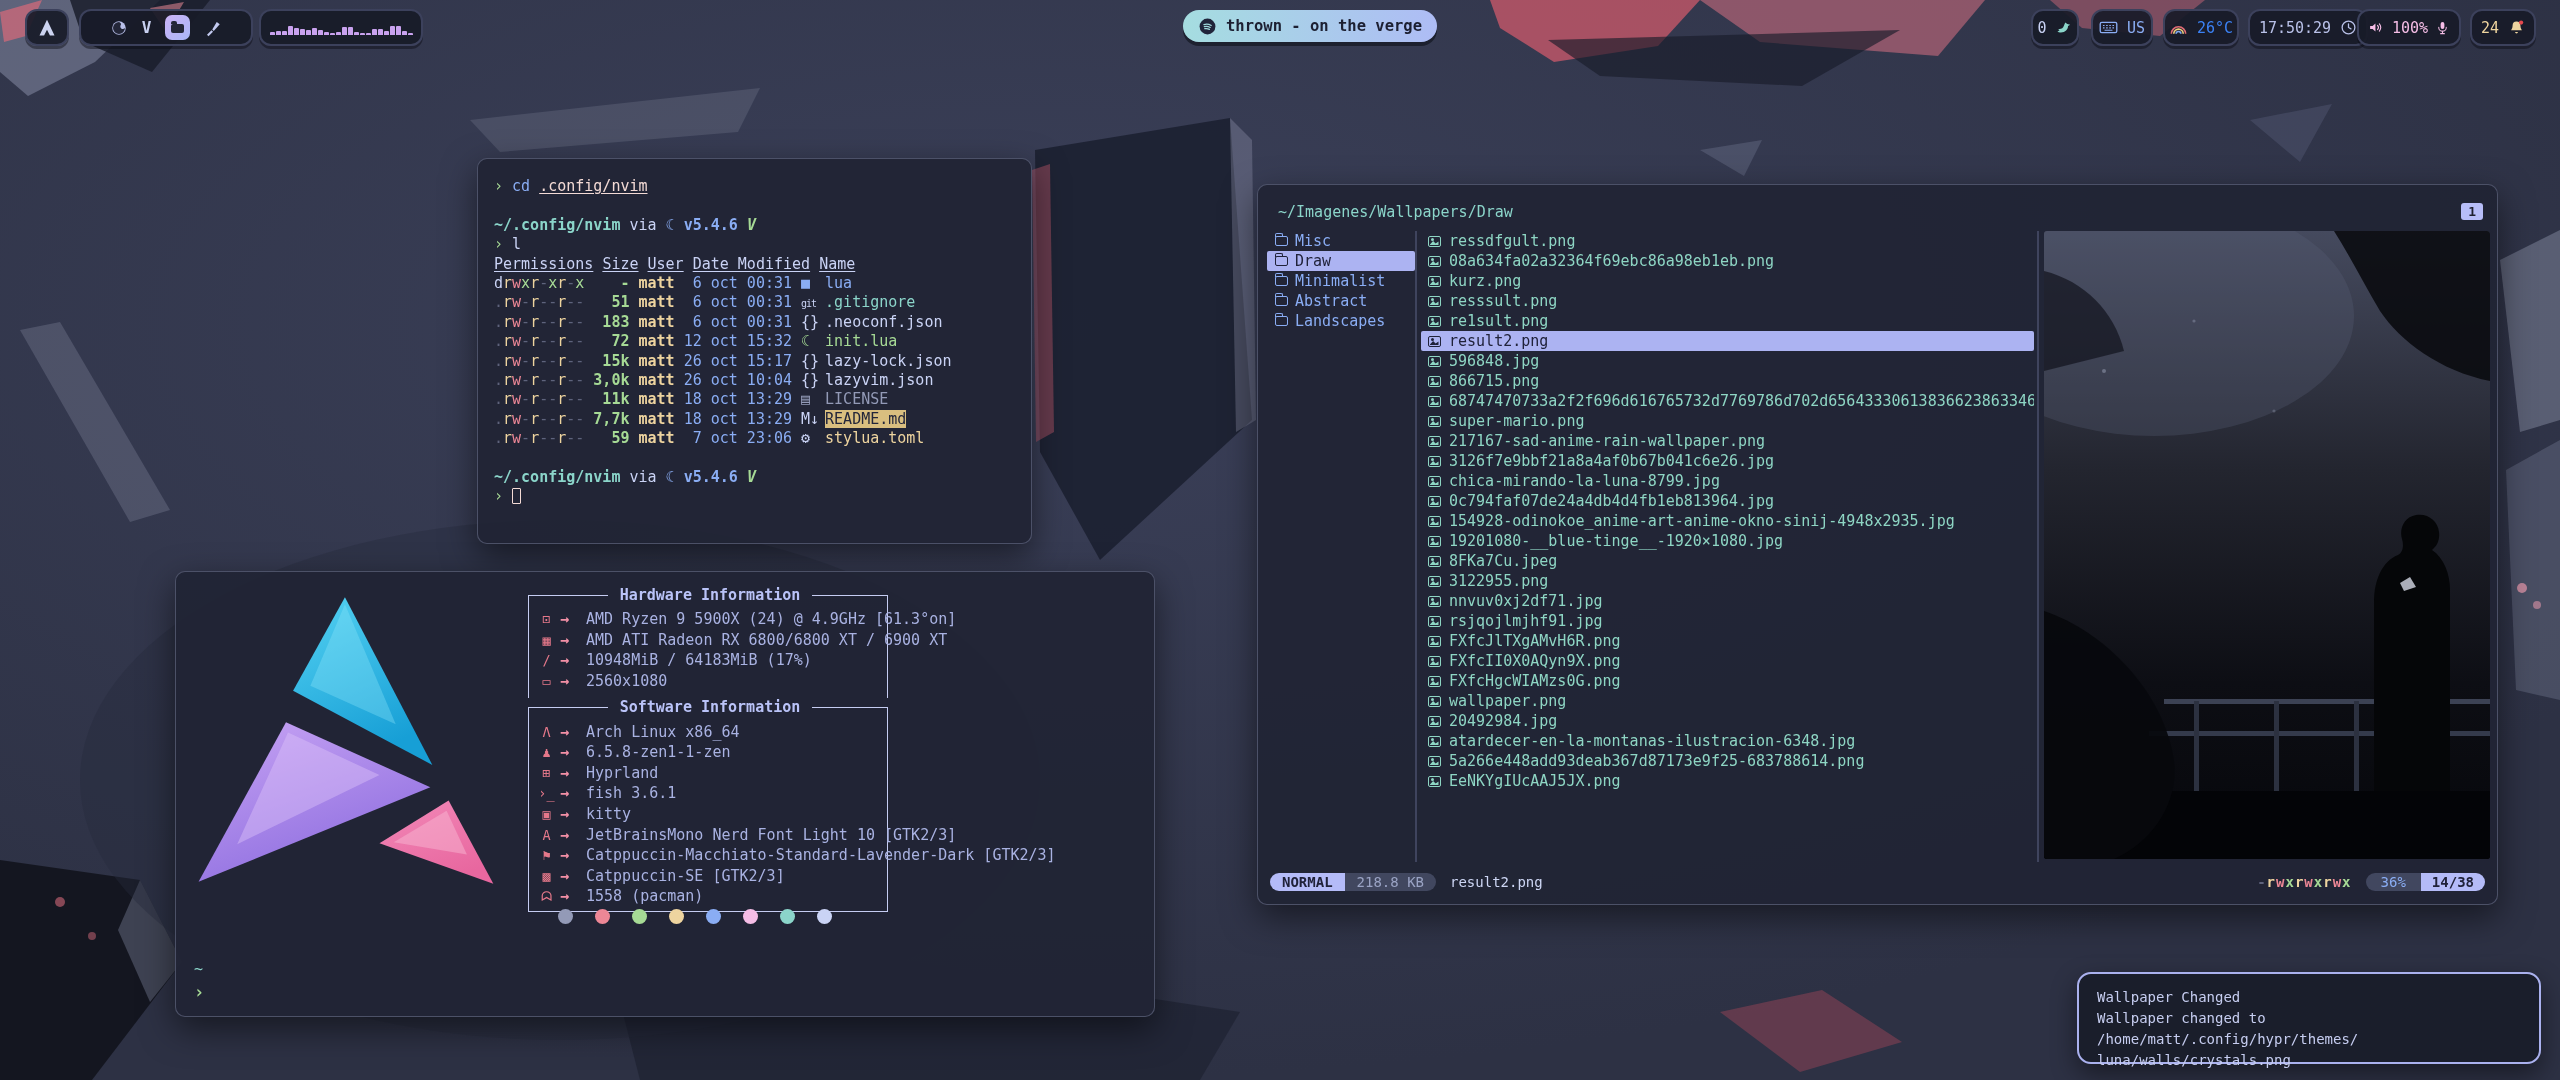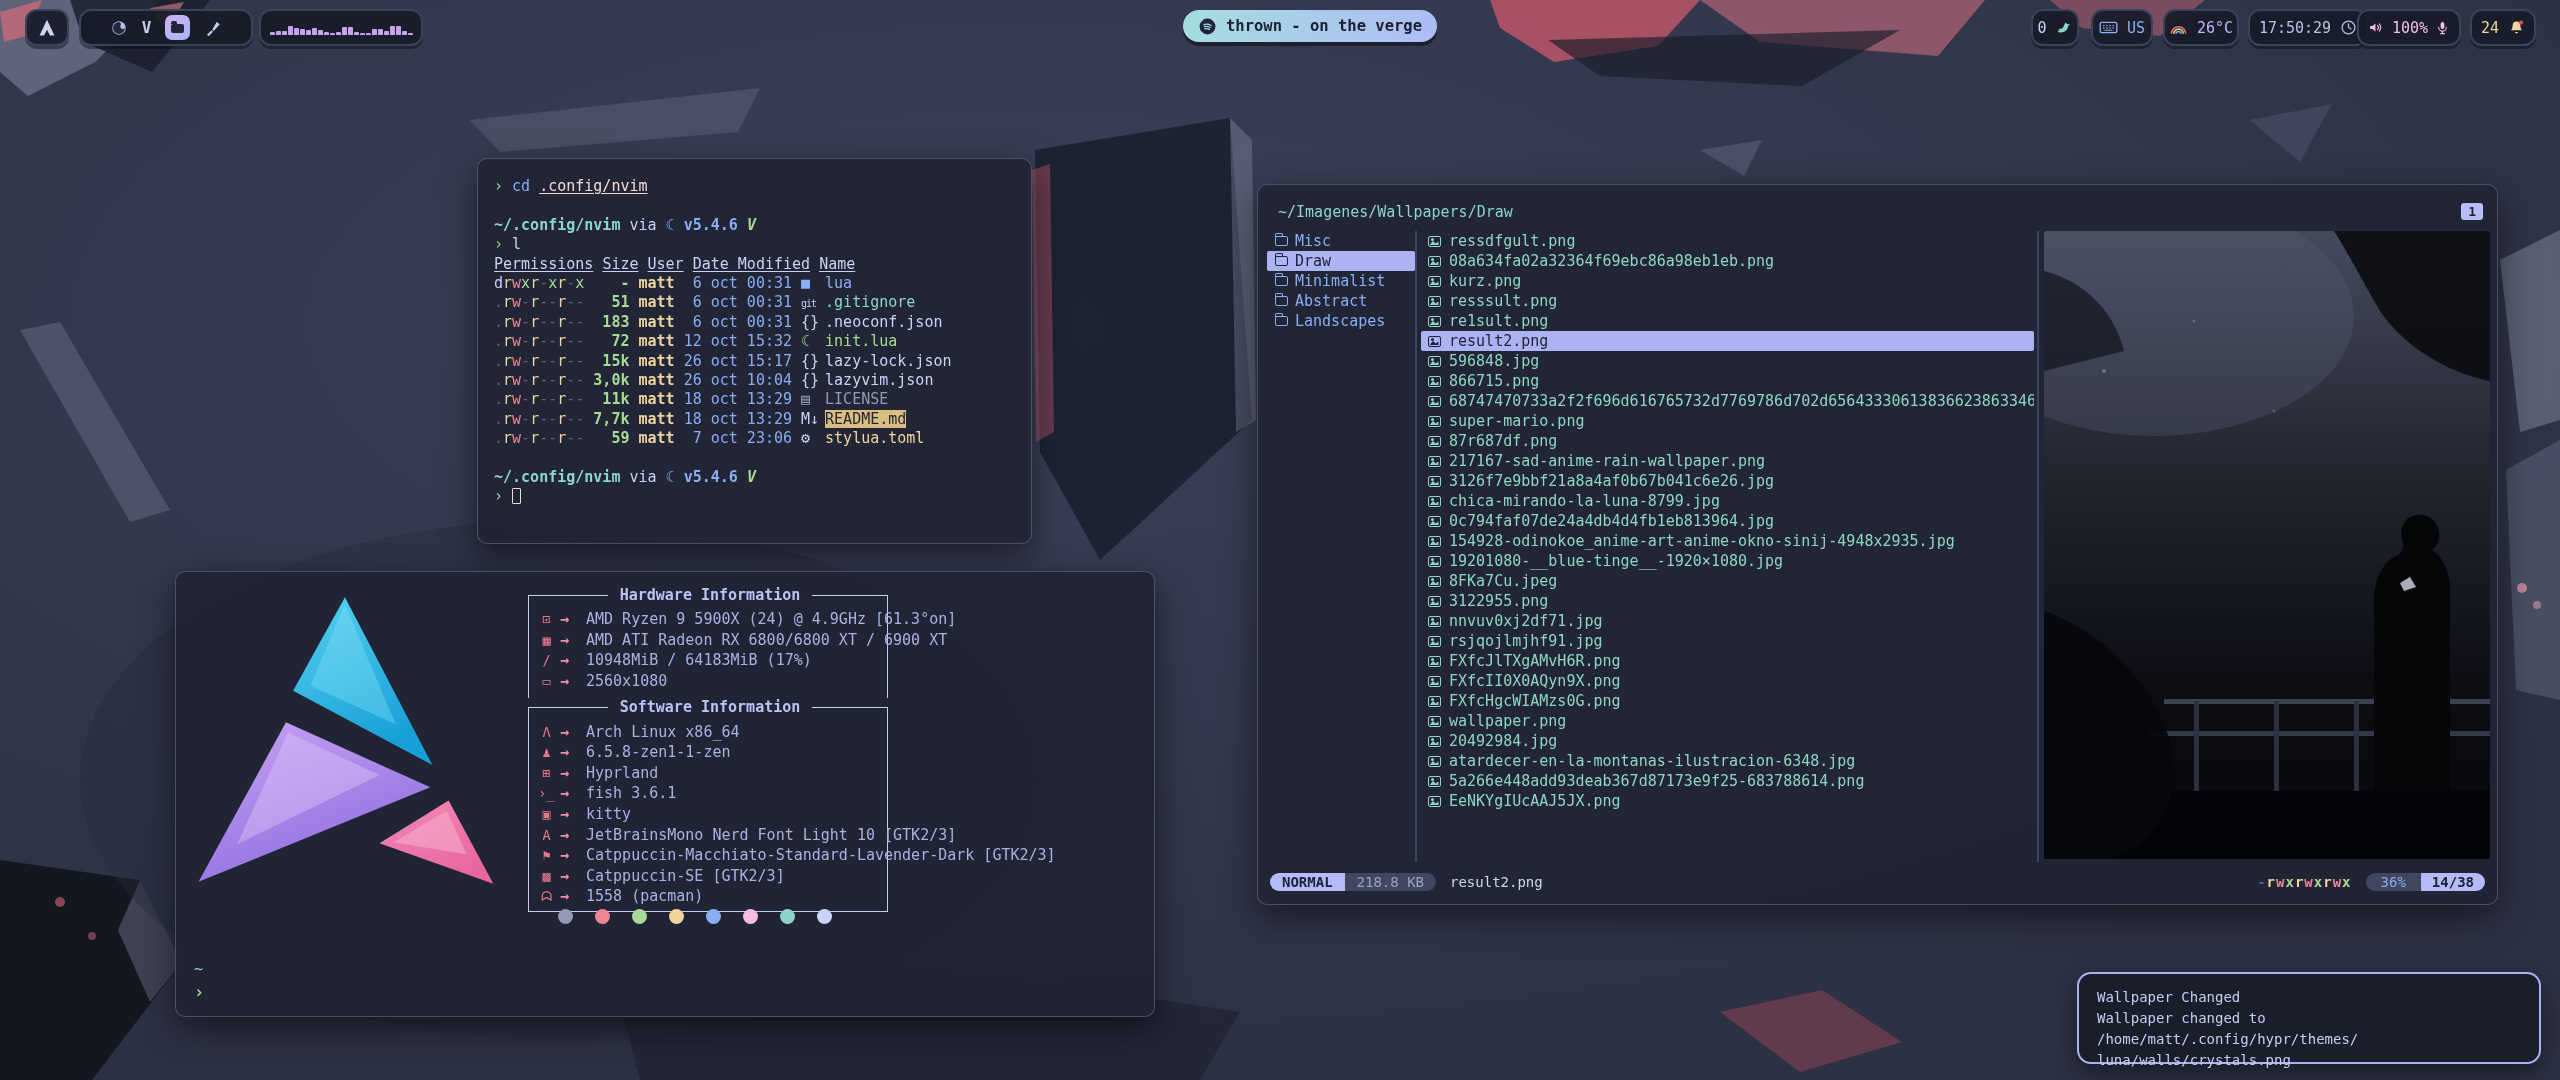--- a/index.html
+++ b/index.html
@@ -23,21 +23,21 @@
   .vbar{width:5px;background:#c9a2ef;border-radius:1px 1px 0 0;}
 
   .spotify-pill{position:absolute;left:1183px;top:10px;height:32px;padding:0 15px;
         border-radius:16px;display:flex;align-items:center;gap:9px;
         background:linear-gradient(90deg,#a5dde0,#aebcf5);
         box-shadow:0 4px 0 rgba(10,12,20,.55);color:#1d2032;font-weight:bold;font-size:15.5px;}
 
   .m-text{letter-spacing:0;}
   #p-mail .m-text{color:#cad3f5}
   #p-kbd .m-text{color:#8aadf4}
-  #p-weather .m-text{color:#c4b5fd}
+  #p-weather .m-text{color:#3b82f6}
   #p-clock .m-text{color:#b9c1e8}
   #p-vol .m-text{color:#f5bde6}
   #p-bell .m-text{color:#eed49f}
 
   
   .win{position:absolute;background:rgba(33,36,53,.965);border:1px solid rgba(148,154,186,.38);
        border-radius:10px;box-shadow:0 12px 34px rgba(0,0,0,.5);}
 
   
   #term{left:477px;top:158px;width:555px;height:386px;padding:18px 16px;
@@ -461,24 +461,20 @@
         <div class="file-row">
           <span class="pic"></span>
           <span class="fname">68747470733a2f2f696d616765732d7769786d702d65643330613836623863346</span>
         </div>
         <div class="file-row">
           <span class="pic"></span>
           <span class="fname">super-mario.png</span>
         </div>
         <div class="file-row">
           <span class="pic"></span>
-          <span class="fname">87r687df.png</span>
-        </div>
-        <div class="file-row">
-          <span class="pic"></span>
           <span class="fname">217167-sad-anime-rain-wallpaper.png</span>
         </div>
         <div class="file-row">
           <span class="pic"></span>
           <span class="fname">3126f7e9bbf21a8a4af0b67b041c6e26.jpg</span>
         </div>
         <div class="file-row">
           <span class="pic"></span>
           <span class="fname">chica-mirando-la-luna-8799.jpg</span>
         </div>

